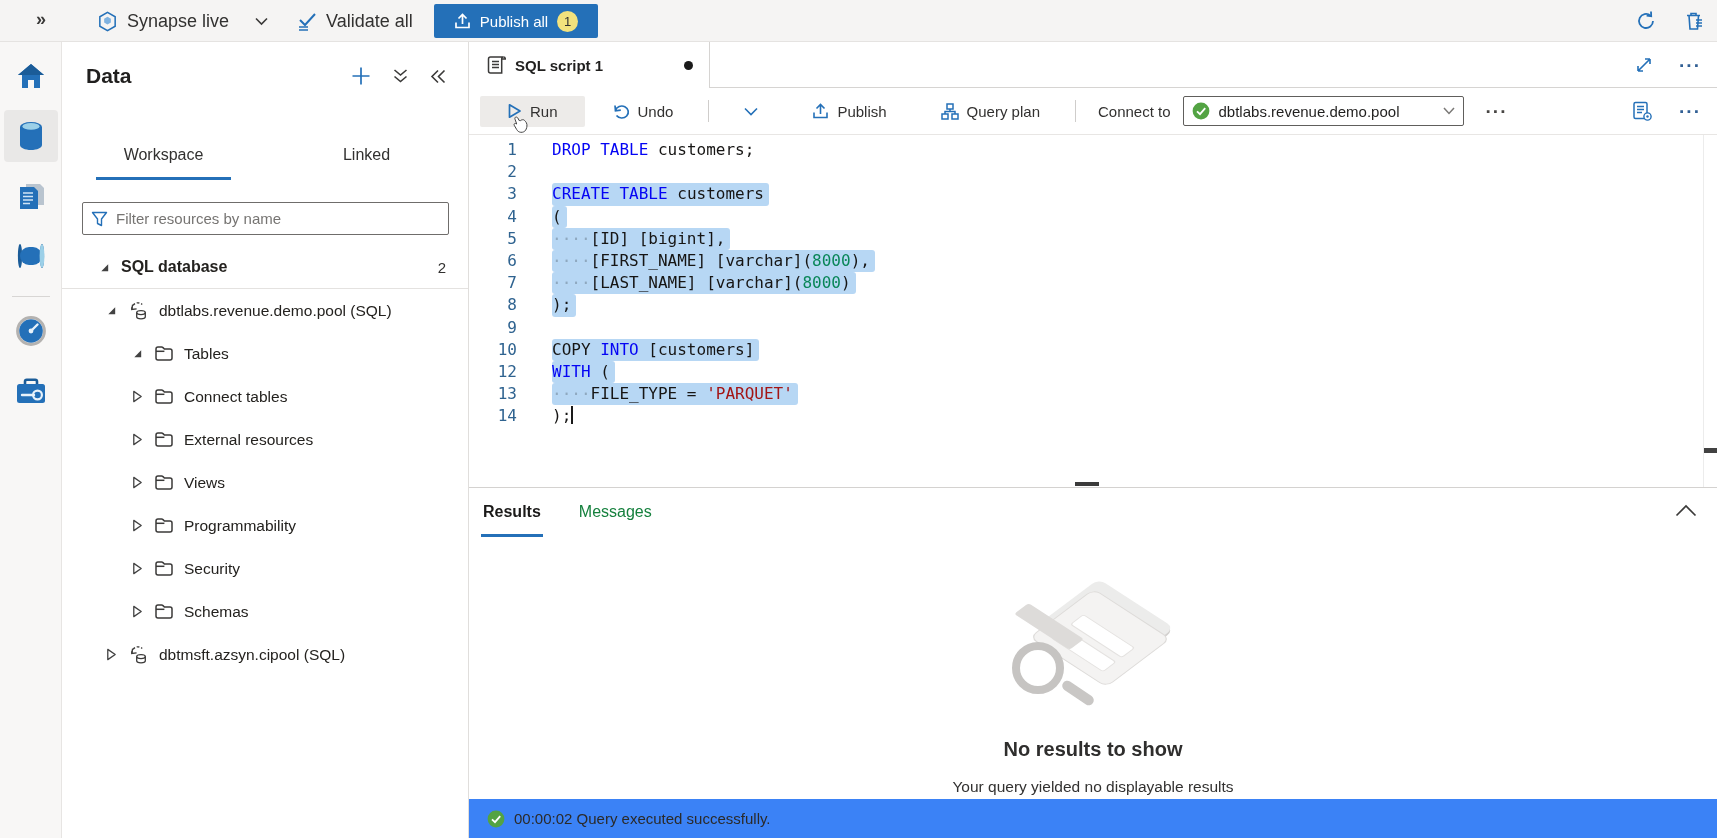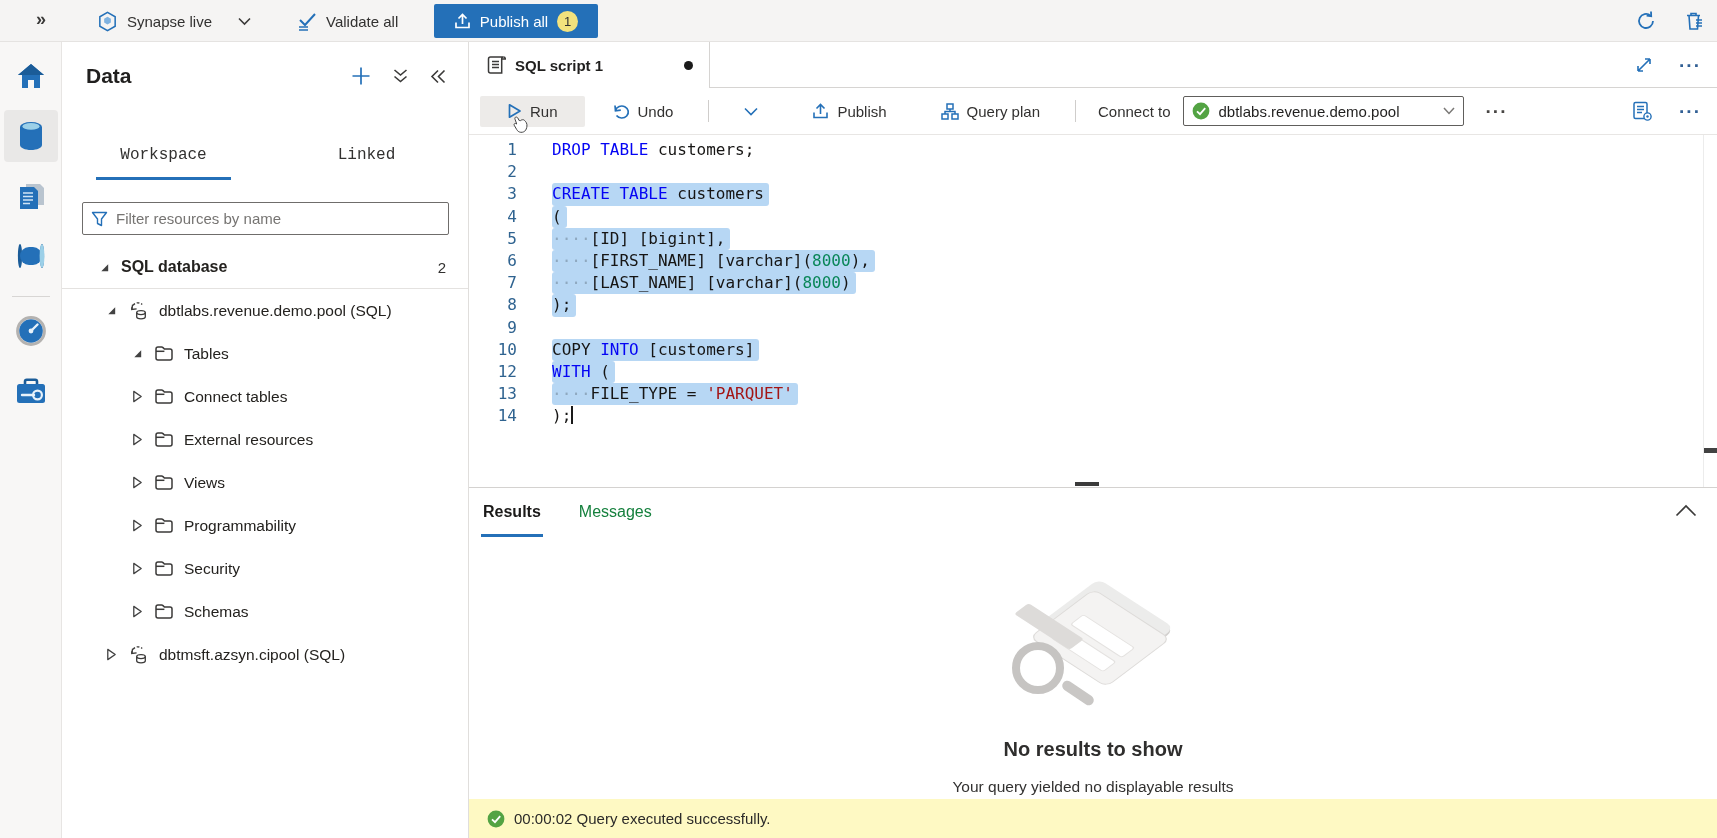--- a/index.html
+++ b/index.html
@@ -3,21 +3,21 @@
 <meta charset="utf-8">
 <style>
   * { margin:0; padding:0; box-sizing:border-box; }
   html,body { width:1717px; height:838px; overflow:hidden; background:#fff;
               font-family:"Liberation Sans", sans-serif; color:#323130; }
   body { position:relative; }
 
   
   .topbar { position:relative; height:42px; background:#f5f4f3; border-bottom:1px solid #e5e3e1; }
   .tb-expand { position:absolute; left:36px; top:9px; font-size:18px; font-weight:bold; color:#3b3a39; cursor:pointer; }
-  .tb-group { position:absolute; top:0; height:42px; display:flex; align-items:center; gap:8px; font-size:15px; color:#323130; }
+  .tb-group { position:absolute; top:0; height:42px; display:flex; align-items:center; gap:8px; font-size:18px; color:#323130; }
   .tb-mode { left:96px; }
   .tb-mode .chev { margin-left:18px; }
   .tb-validate { left:296px; }
   .tb-publish { position:absolute; left:434px; top:4px; height:34px; width:164px; background:#2470b8; border:none;
                 border-radius:2px; color:#fff; font-size:15px; font-family:inherit; display:flex; align-items:center;
                 justify-content:center; gap:9px; cursor:pointer; }
   .tb-publish .badge { background:#f3e27d; color:#323130; width:21px; height:21px; border-radius:50%;
                        font-size:13px; display:flex; align-items:center; justify-content:center; }
   .tb-right-icon { position:absolute; top:9px; cursor:pointer; }
   .tb-refresh { left:1634px; }
@@ -32,21 +32,21 @@
                margin-top:8px; cursor:pointer; }
   .rail-item.sel { background:#e9e8e7; }
   .rail-div { width:38px; border-top:1px solid #d8d6d4; margin-top:14px; }
 
   
   .datapanel { width:407px; background:#fff; border-right:1px solid #e0dedc; position:relative; }
   .dp-title { font-size:21px; font-weight:bold; color:#201f1e; position:absolute; left:24px; top:22px; }
   .dp-actions { position:absolute; right:22px; top:24px; display:flex; gap:22px; align-items:center; }
   .dp-actions span { cursor:pointer; }
   .dp-tabs { position:absolute; top:104px; left:0; width:100%; display:flex; }
-  .dp-tab { flex:1; text-align:center; font-size:16px; color:#323130; padding-bottom:13px; margin:0 34px; cursor:pointer; border-bottom:3px solid transparent;font-family:Liberation Mono, monospace; }
+  .dp-tab { flex:1; text-align:center; font-size:16px; color:#323130; padding-bottom:13px; margin:0 34px; cursor:pointer; border-bottom:3px solid transparent; }
   .dp-tab.active { border-bottom-color:#2470b8; }
   .dp-filter { position:absolute; top:160px; left:20px; width:367px; height:33px; border:1px solid #6f6d6b; border-radius:2px;
                display:flex; align-items:center; padding:0 8px; gap:8px; background:#fff; }
   .dp-filter input { border:none; outline:none; flex:1; font-size:15px; font-family:inherit; color:#323130; }
   .dp-filter input::placeholder { color:#767472; }
   .tree { position:absolute; top:204px; left:0; width:100%; }
   .trow { height:43px; display:flex; align-items:center; font-size:15.5px; color:#24221f; cursor:pointer; }
   .trow.bold { font-weight:bold; font-size:16px; }
   .trow.divider { border-bottom:1px solid #e4e2e0; }
   .trow .twist { width:13px; display:flex; justify-content:center; }
@@ -114,21 +114,21 @@
   .card-front .row { position:absolute; left:14px; width:62px; height:16px; background:#fff; border:1px solid #e4e2e0; border-radius:3px; }
   .card-front .row.r1 { top:26px; } .card-front .row.r2 { top:48px; }
   .card-tabbar { position:absolute; left:8px; top:34px; width:66px; height:17px; background:#dddbd9;
                  border-radius:3px; transform:rotate(33deg) skewX(-20deg); }
   .mag-ring { position:absolute; left:4px; top:58px; width:52px; height:52px; border:8px solid #c6c4c2;
               border-radius:50%; background:rgba(255,255,255,.75); }
   .mag-handle { position:absolute; left:52px; top:104px; width:36px; height:10px; background:#c9c7c5;
                 border-radius:5px; transform:rotate(34deg); }
 
   
-  .statusbar { height:39px; background:#fef9c3; display:flex; align-items:center; padding-left:18px; gap:9px; }
+  .statusbar { height:39px; background:#3b82f6; display:flex; align-items:center; padding-left:18px; gap:9px; }
   .statusbar .msg { font-size:15px; color:#2b2a29; }
 
   
   .mouse { position:absolute; left:512px; top:116px; z-index:40; pointer-events:none; }
 
   svg { display:block; }
 </style>
 </head>
 <body>
 

